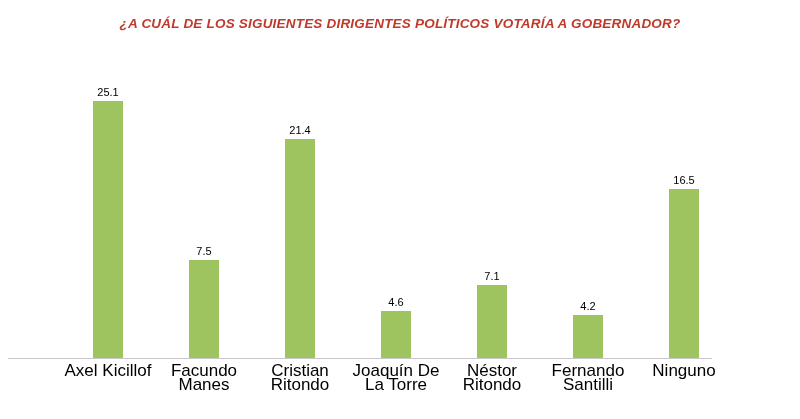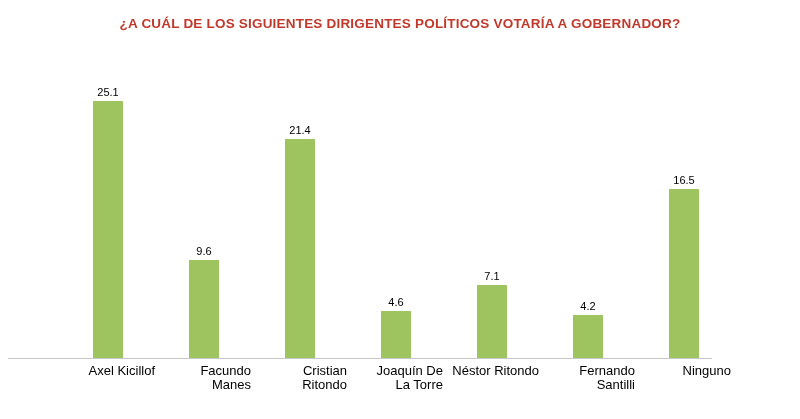--- a/index.html
+++ b/index.html
@@ -25,20 +25,21 @@
     position: absolute;
     top: 16px;
     left: 0;
     width: 800px;
     text-align: center;
     font-size: 13.5px;
     font-weight: bold;
     color: #c0392b;
     letter-spacing: 0.2px;
     white-space: nowrap;
+    font-style: italic;
   }
   #plot-area {
     position: absolute;
     left: 60px;
     top: 62px;
     width: 672px;
     height: 296px;
   }
   #bars {
     position: absolute;
@@ -80,22 +81,22 @@
   #labels {
     position: absolute;
     left: 60px;
     top: 364px;
     width: 672px;
     display: flex;
     justify-content: space-around;
   }
   .label-slot {
     flex: 1 1 0;
-    text-align: right;
-    font-size: 13px;
+    text-align: center;
+    font-size: 17px;
     line-height: 14px;
     color: #000000;
     padding: 0 1px;
     box-sizing: border-box;
   }
   #bottom-band {
     position: absolute;
     left: 0;
     bottom: 0;
     width: 800px;
@@ -112,21 +113,21 @@
 
   <div id="plot-area">
     <div id="bars">
 
       <div class="bar-slot">
         <span class="bar-value">25.1</span>
         <div class="bar-rect" style="height: 257px; background: rgb(158, 196, 95);"></div>
       </div>
 
       <div class="bar-slot">
-        <span class="bar-value">9.6</span>
+        <span class="bar-value">7.5</span>
         <div class="bar-rect" style="height: 98px; background: rgb(158, 196, 95);"></div>
       </div>
 
       <div class="bar-slot">
         <span class="bar-value">21.4</span>
         <div class="bar-rect" style="height: 219px; background: rgb(158, 196, 95);"></div>
       </div>
 
       <div class="bar-slot">
         <span class="bar-value">4.6</span>

